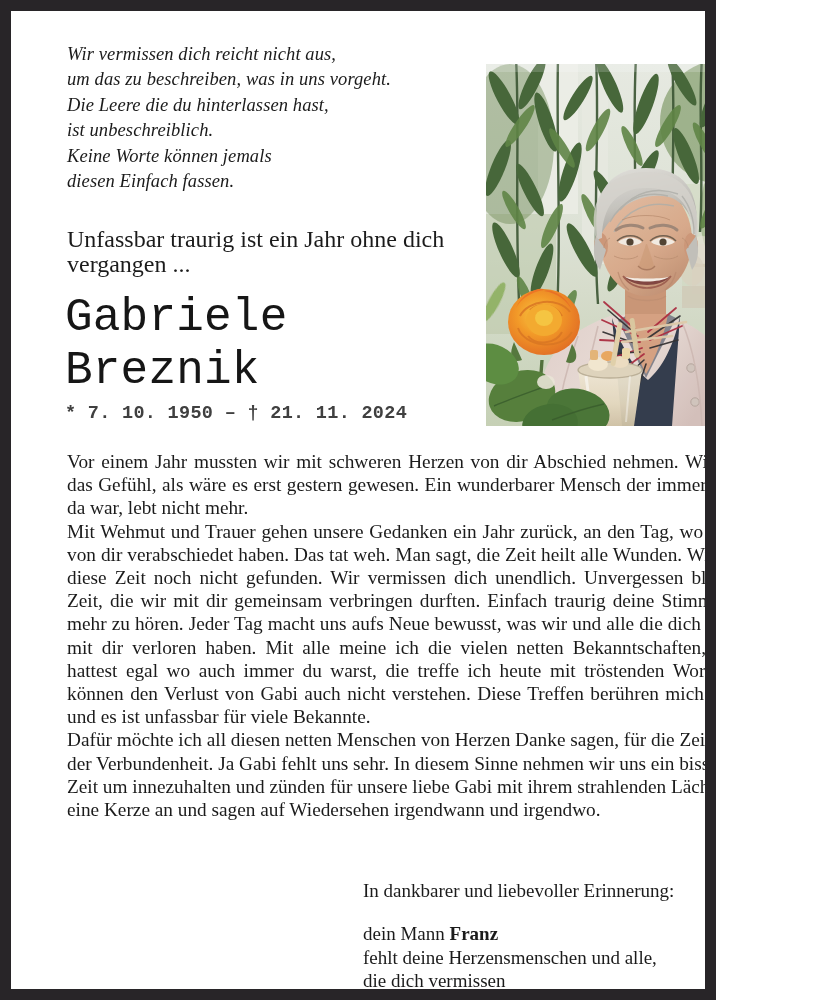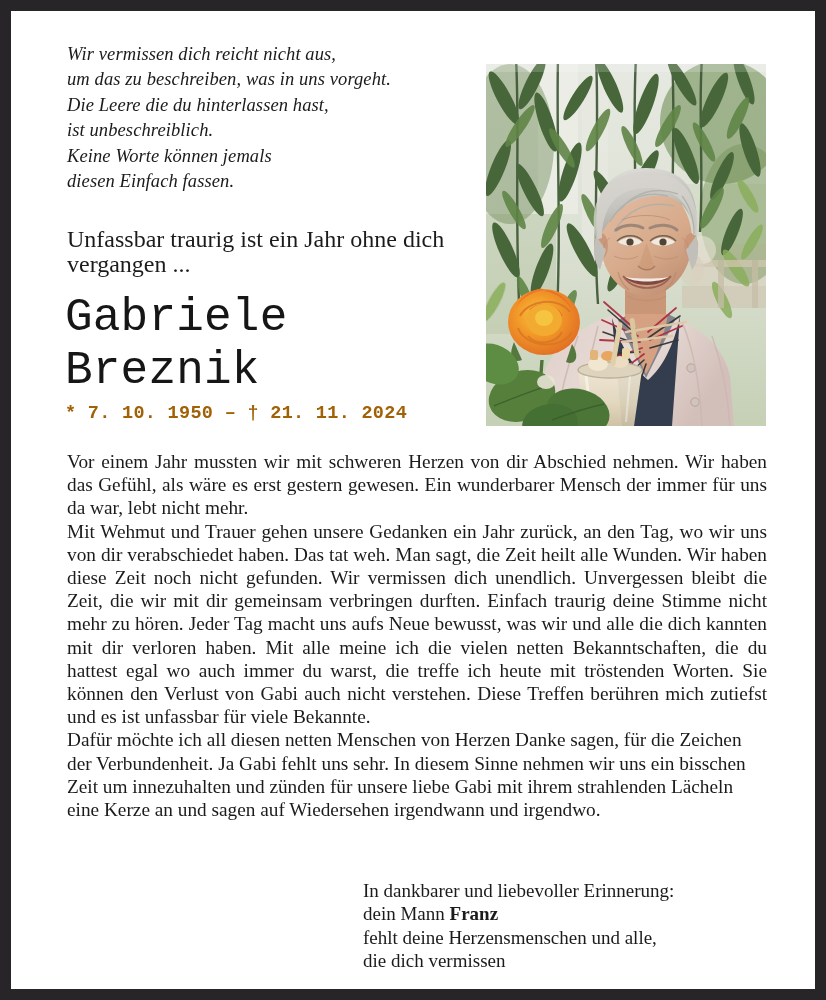--- a/index.html
+++ b/index.html
@@ -9,21 +9,21 @@
     background: #ffffff;
   }
   body {
     font-family: "Liberation Serif", "DejaVu Serif", serif;
     color: #1b1b1b;
     -webkit-font-smoothing: antialiased;
   }
 
   .notice {
     position: relative;
-    width: 826px;
+    width: 716px;
     height: 1000px;
     box-sizing: border-box;
     background: #ffffff;
     border: 11px solid #282528;
     overflow: hidden;
   }
 
   .sheet {
     position: relative;
     width: 100%;
@@ -77,21 +77,21 @@
     letter-spacing: 0.2px;
     color: #161616;
     font-weight: 400;
   }
   .dates {
     display: block;
     margin-top: 5px;
     font-size: 18.5px;
     font-weight: 700;
     letter-spacing: 0.3px;
-    color: #a16207;
+    color: #404040;
   }
 
   
   .photo {
     position: absolute;
     left: 475px;
     top: 53px;
     width: 280px;
     height: 362px;
     overflow: hidden;
@@ -125,21 +125,21 @@
   
   .closing {
     position: absolute;
     left: 352px;
     top: 868px;
     width: 400px;
     font-size: 19px;
     line-height: 23.4px;
     color: #1b1b1b;
   }
-  .closing .salutation { display: block; margin-bottom: 0; }
+  .closing .salutation { display: block; margin-bottom: 20px; }
   .closing .line { display: block; }
   .closing b { font-weight: 700; }
 </style>
 </head>
 <body>
 
 <div class="notice">
   <div class="sheet">
 
     <div class="top-zone">

